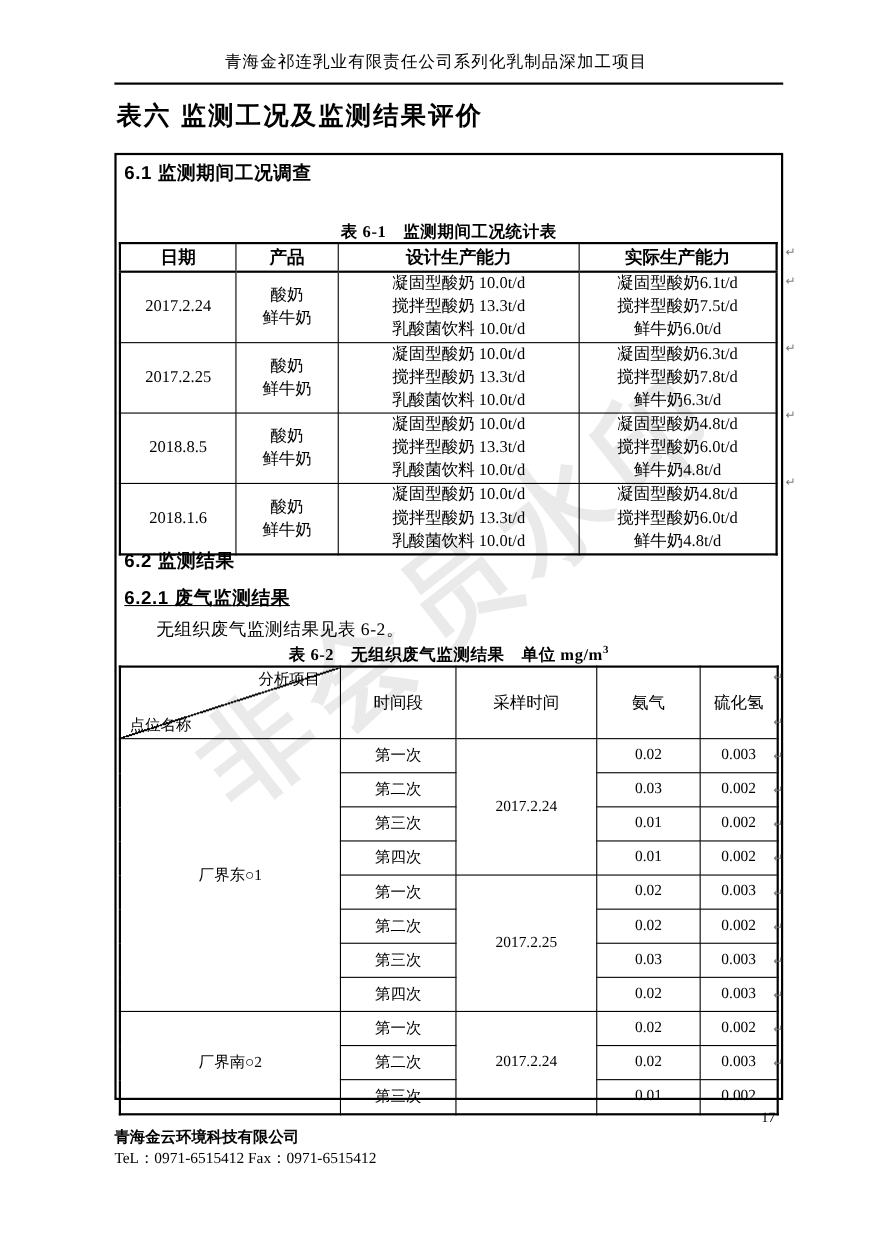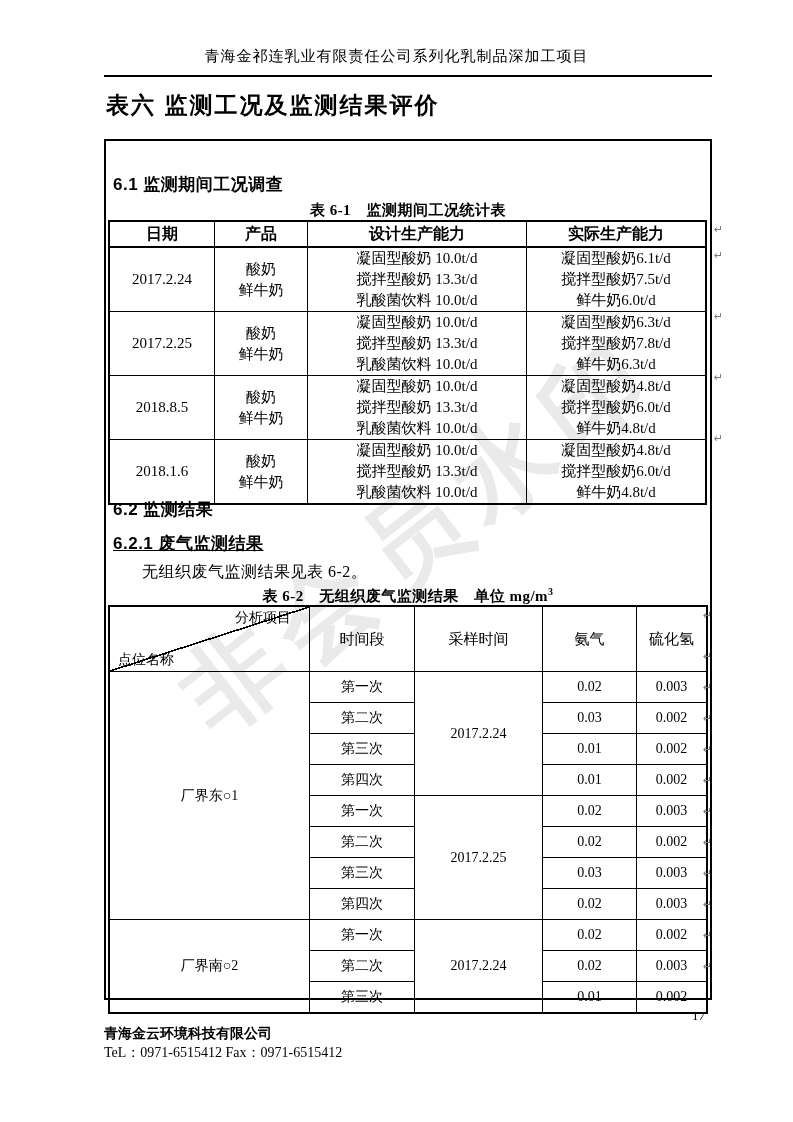--- a/index.html
+++ b/index.html
@@ -17,21 +17,21 @@
     transform:rotate(-38deg);white-space:nowrap;pointer-events:none;
     font-family:"Liberation Sans","DejaVu Sans",sans-serif;}
   
   .doc-title{position:absolute;left:106px;top:90px;font-size:23px;font-weight:bold;
     letter-spacing:2px;font-family:"Liberation Sans","DejaVu Sans",sans-serif;}
   
   .content-box{position:absolute;left:104px;top:139px;width:604px;height:857px;
     border:2px solid #000;}
   .sec-heading{position:absolute;left:7px;font-size:17px;font-weight:bold;
     font-family:"Liberation Sans","DejaVu Sans",sans-serif;letter-spacing:0.5px;}
-  .h61{top:5px;margin-top:27px;} .h62{top:357px;} .h621{top:391px;text-decoration:underline;}
+  .h61{top:5px;} .h62{top:357px;} .h621{top:391px;text-decoration:underline;}
   .body-para{position:absolute;left:36px;font-size:16px;letter-spacing:0.5px;}
   .p61{top:33px;} .p621{top:421px;}
   .tbl-caption{position:absolute;left:0;right:0;text-align:center;font-size:15px;
     font-weight:bold;letter-spacing:0.5px;}
   .cap61{top:60px;} .cap62{top:445px;}
   .cap62 sup{font-size:10px;}
   
   table{border-collapse:collapse;table-layout:fixed;position:absolute;left:2px;
     font-family:"Liberation Serif","DejaVu Serif",serif;}
   .t61{top:79px;width:599px;}

